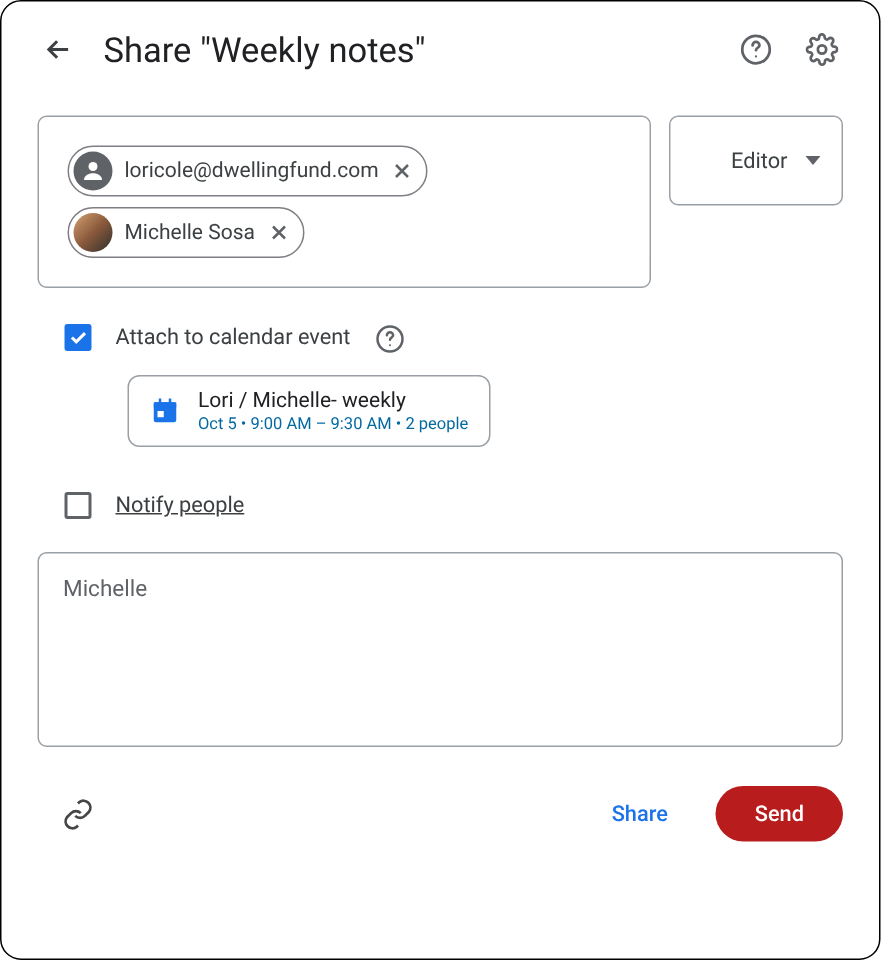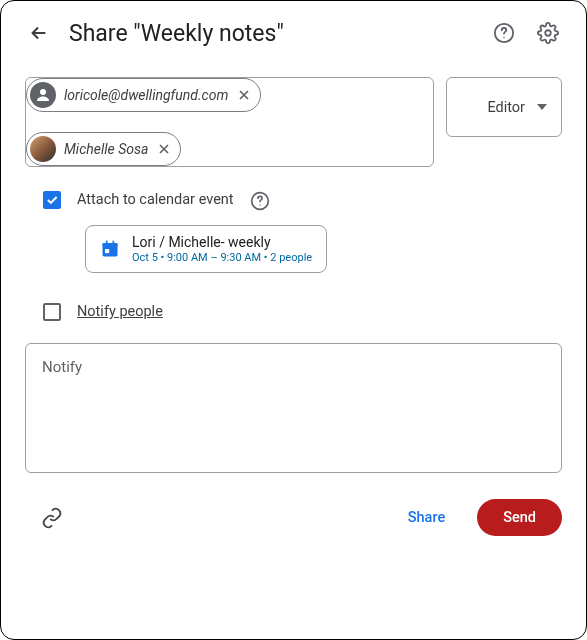--- a/index.html
+++ b/index.html
@@ -33,26 +33,25 @@
     cursor: pointer;
     color: #5f6368;
     border-radius: 50%;
   }
   .content { padding: 20px 24px 0 24px; }
   .recipients-row { display: flex; gap: 12px; }
   .recipients-box {
     flex: 1;
     border: 1px solid #9aa0a6;
     border-radius: 6px;
-    padding: 0;
+    padding: 19px;
     display: flex;
     flex-wrap: wrap;
-    gap: 20px;
+    gap: 7px;
     min-height: 80px;
-    font-style: italic;
   }
   .chip {
     display: flex;
     align-items: center;
     border: 1px solid #807d84;
     border-radius: 20px;
     padding: 2px 8px 2px 3px;
     gap: 8px;
     height: 34px;
     background: #fff;
@@ -244,21 +243,21 @@
       <div class="event-sub">Oct 5 • 9:00 AM – 9:30 AM • 2 people</div>
     </div>
   </div>
 
   <div class="option-row" style="margin-top:30px;text-decoration:underline;">
     <div class="checkbox"></div>
     <span class="option-label">Notify people</span>
   </div>
 
   <div class="message-box">
-    <span>Notify</span>
+    <span>Michelle</span>
   </div>
 </div>
 
 <div class="footer">
   <div class="link-icon">
     <svg width="22" height="22" viewBox="0 0 24 24" fill="none" stroke="#444746" stroke-width="2">
         <path d="M10 13a5 5 0 007 0l3-3a5 5 0 00-7-7l-1 1"></path>
         <path d="M14 11a5 5 0 00-7 0l-3 3a5 5 0 007 7l1-1"></path>
       </svg>
   </div>

